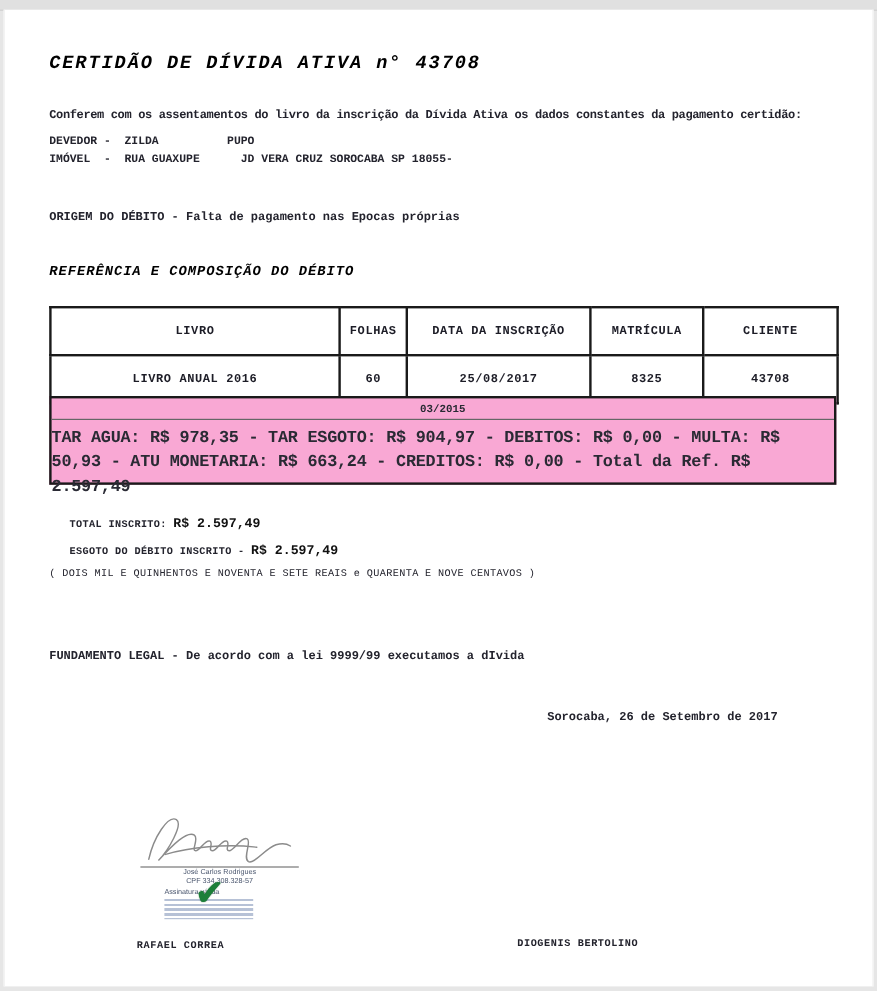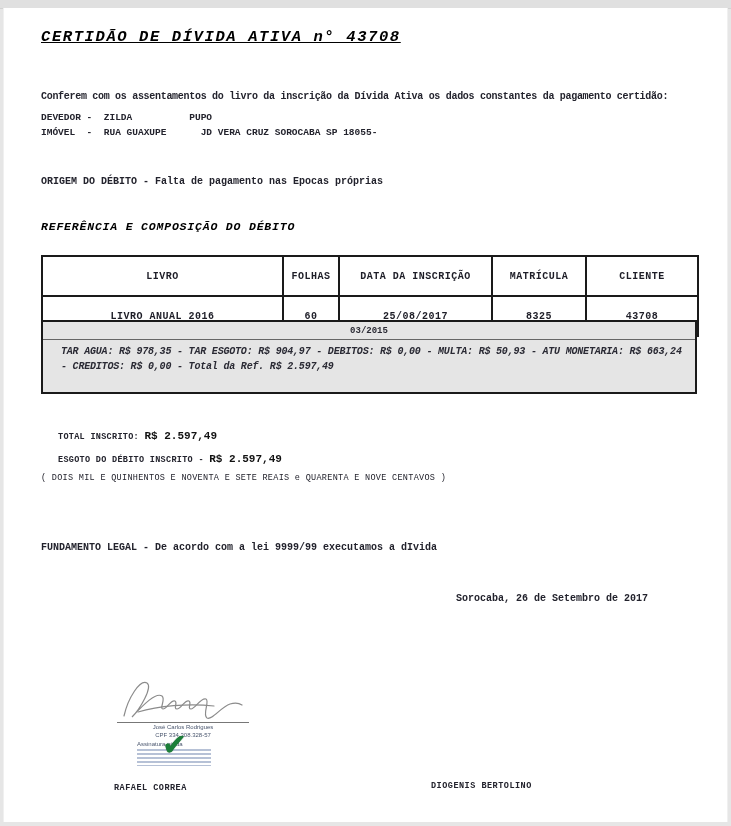--- a/index.html
+++ b/index.html
@@ -11,24 +11,23 @@
   .topbar{position:absolute;left:0;top:0;width:731px;height:8px;background:#e0e0e0;border-bottom:1px solid #d2d2d2;}
   .page{
     position:absolute;left:3px;right:3px;top:8px;bottom:4px;
     background:#ffffff;border-left:1px solid #f0f0f0;border-right:1px solid #f0f0f0;
   }
   .content{position:absolute;inset:0;color:#23232d;}
   .abs{position:absolute;}
   .pre{white-space:pre;}
 
   .doc-title{
-    left:37px;top:20px;
+    left:37px;top:36px;
     font-size:15.5px;font-weight:bold;font-style:italic;letter-spacing:1.6px;color:#000;
     white-space:pre;
-    text-decoration:underline;
   }
   .intro{left:37px;top:83px;font-size:10px;font-weight:bold;letter-spacing:-0.3px;white-space:pre;}
   .kvline{font-size:9.5px;font-weight:bold;white-space:pre;}
   .kv-devedor{left:37px;top:104px;}
   .kv-imovel{left:37px;top:119px;}
   .origem{left:37px;top:168px;font-size:10px;font-weight:bold;white-space:pre;}
 
   .section-title{
     left:37px;top:212px;width:656px;
     font-size:11.5px;font-weight:bold;font-style:italic;letter-spacing:0.8px;color:#000;
@@ -40,30 +39,30 @@
   }
   table.debt th,table.debt td{
     border:2px solid #1a1a1a;
     font-size:10px;font-weight:bold;text-align:center;
     height:26px;padding:6px 2px;color:#1d1d27;
     letter-spacing:0.5px;overflow:hidden;
   }
   .col-livro{width:241px;}.col-folhas{width:56px;}.col-data{width:153px;}.col-matric{width:94px;}.col-cliente{width:112px;}
 
   .refbox{
-    left:37px;top:312px;width:652px;height:70px;
-    border:2px solid #1a1a1a;background:#e5e5e5;
+    left:37px;top:322px;width:652px;height:70px;
+    border:2px solid #1a1a1a;background:#f9a8d4;
   }
   .refbox .period{
     text-align:center;font-size:9px;font-weight:bold;
     padding:4px 0 3px 0;border-bottom:1px solid #666;color:#2a2a34;
   }
   .refbox .detail{
-    font-size:10px;font-weight:bold;line-height:1.45;
-    padding:5px 6px 0 18px;color:#2a2a34;letter-spacing:-0.2px;font-style:italic;
+    font-size:14px;font-weight:bold;line-height:1.45;
+    padding:5px 6px 0 0;color:#2a2a34;letter-spacing:-0.2px;
   }
 
   .total-line{white-space:pre;margin-left:17px;}
   .total-line .lbl{font-size:8.5px;font-weight:bold;letter-spacing:0.3px;}
   .total-line .val{font-size:11px;font-weight:bold;color:#111;}
   .t1{left:37px;top:418px;}
   .t2{left:37px;top:441px;}
   .words{left:37px;top:465px;font-size:8.5px;font-weight:normal;letter-spacing:0.3px;white-space:pre;}
 
   .legal{left:37px;top:534px;font-size:10px;font-weight:bold;white-space:pre;}

